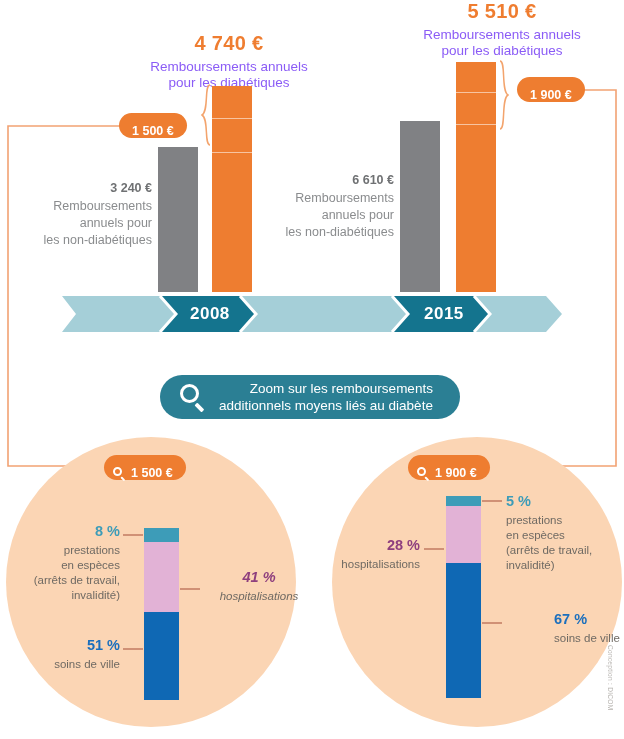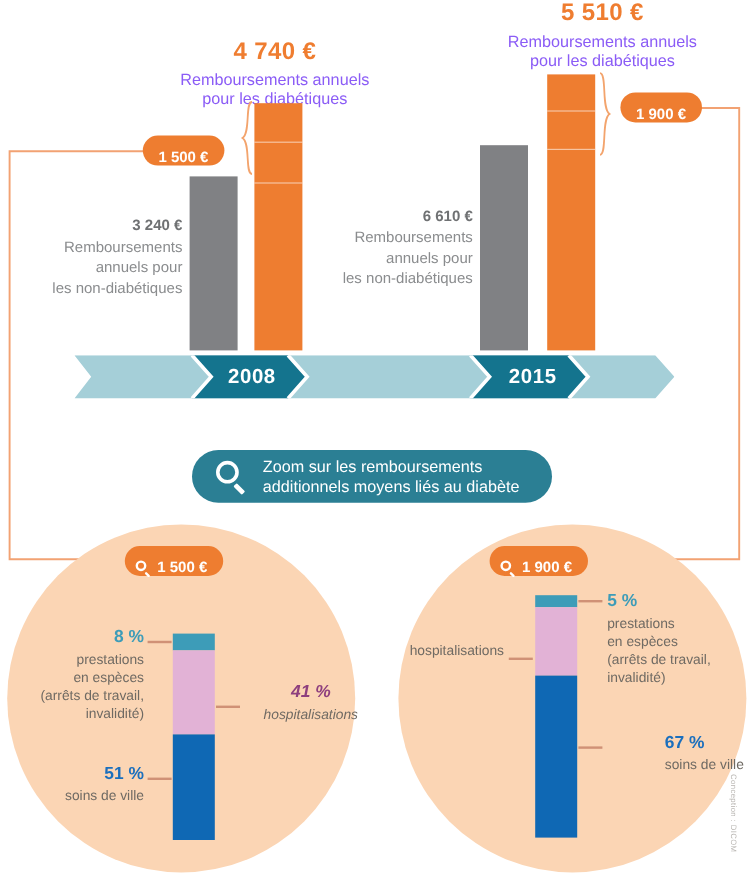--- a/index.html
+++ b/index.html
@@ -141,20 +141,21 @@
   .zoom-banner {
     position: absolute;
     background: #2b7f94;
     border-radius: 22px;
     display: flex;
     align-items: center;
     gap: 12px;
     padding: 0 20px;
     box-sizing: border-box;
     color: #ffffff;
+    text-align: right;
   }
   .zoom-banner .txt {
     font-size: 13.5px;
     line-height: 1.28;
     color: #ffffff;
   }
 
   
   .peach-circle {
     position: absolute;
@@ -356,20 +357,21 @@
 
   <div class="callout" style="left:506px; top:492px; width:116px; text-align:left;">
     <span class="pct teal">5 %</span>
     <span class="desc">prestations</span>
     <span class="desc">en espèces</span>
     <span class="desc">(arrêts de travail,</span>
     <span class="desc">invalidité)</span>
   </div>
 
   <div class="callout" style="left:312px; top:536px; width:108px; text-align:right;">
+    <span class="pct pink">28 %</span>
     <span class="desc">hospitalisations</span>
   </div>
 
   <div class="callout" style="left:506px; top:610px; width:108px; text-align:left;margin-left:48px;">
     <span class="pct blue">67 %</span>
     <span class="desc">soins de ville</span>
   </div>
 
   <div class="credit" style="left:614px; top:645px;">Conception : DICOM</div>
 

